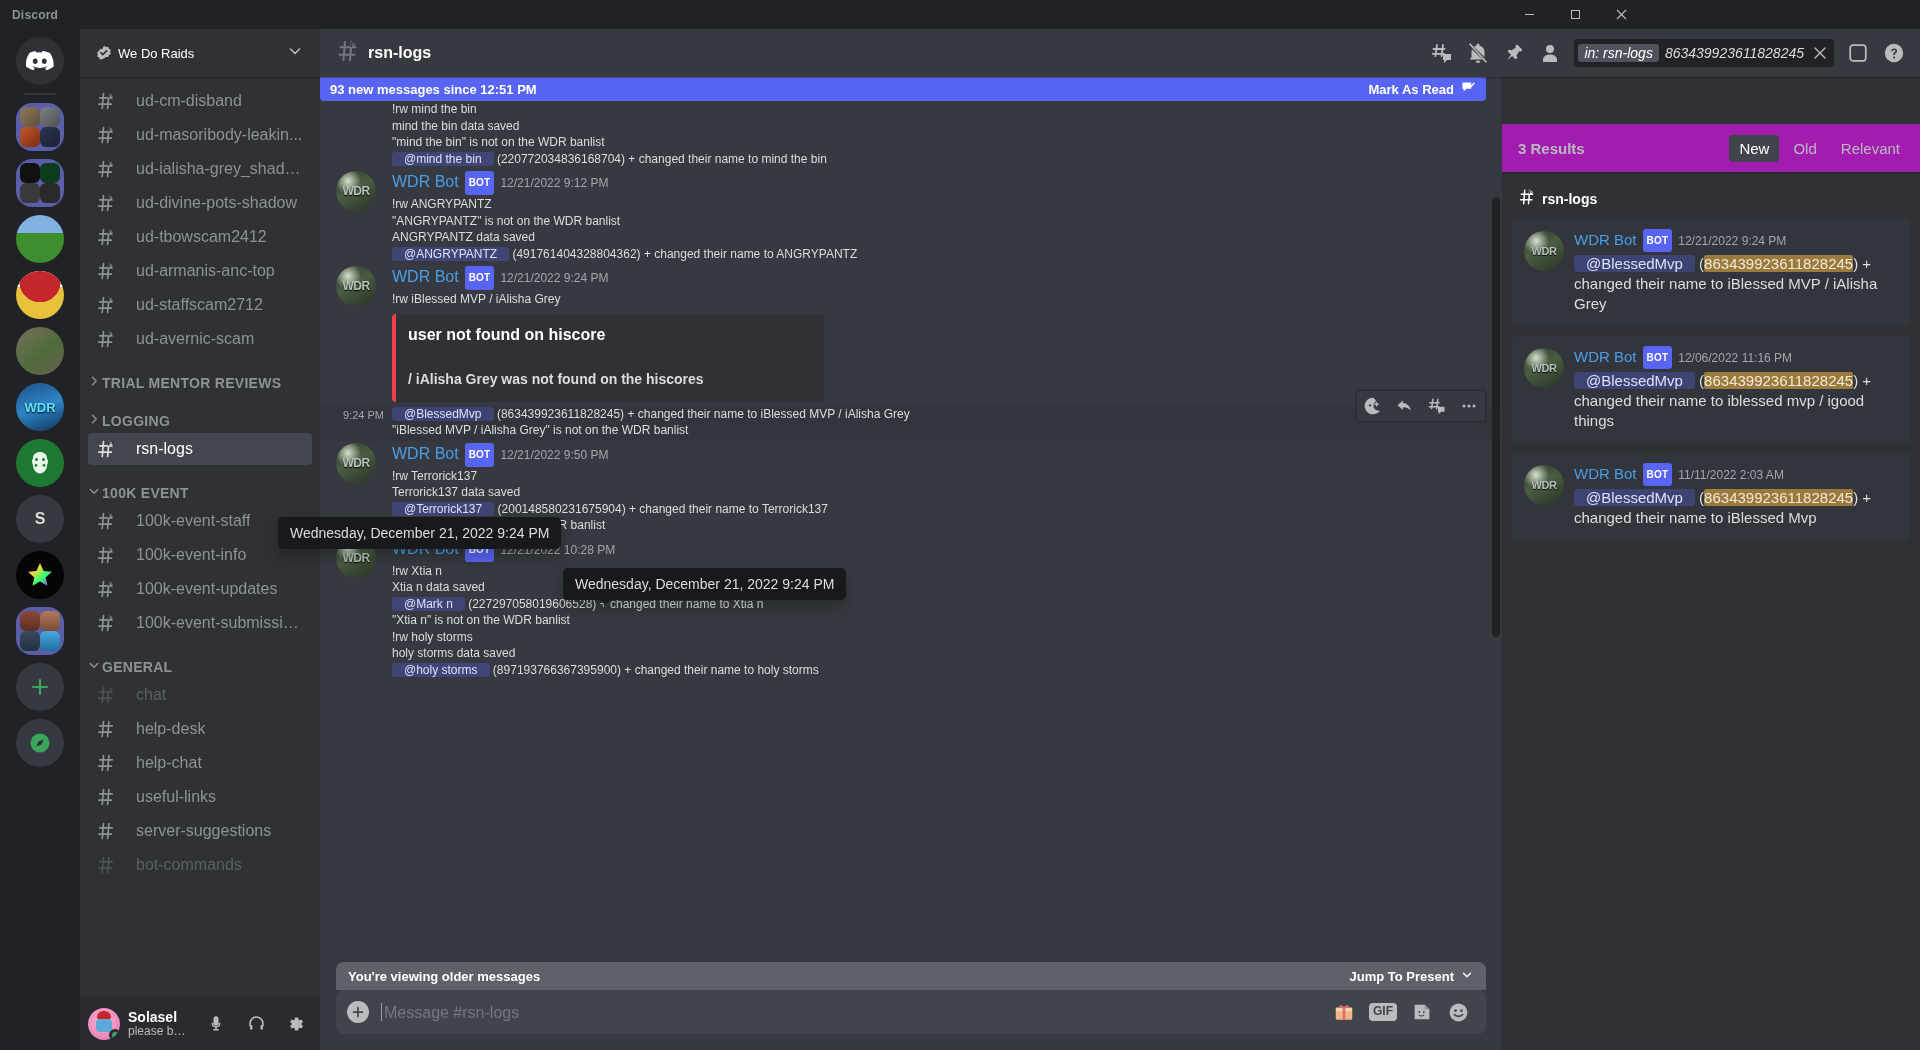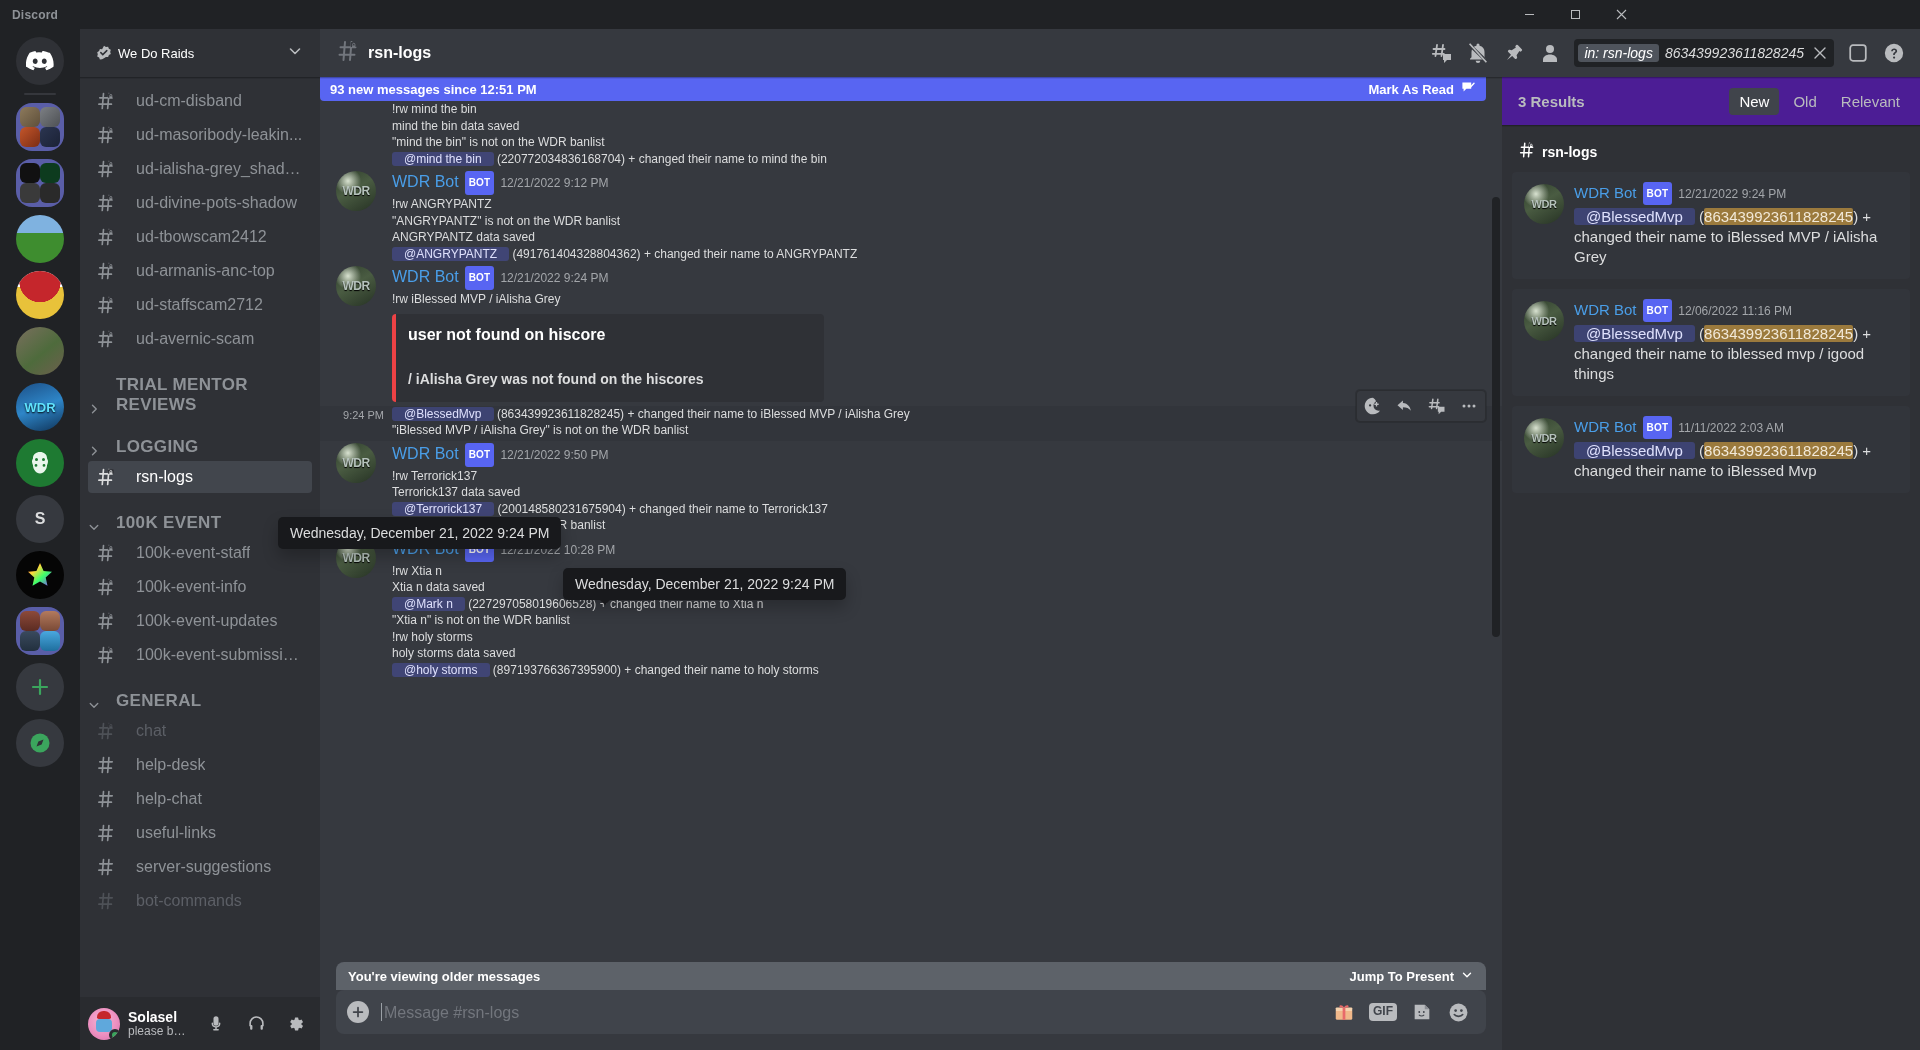--- a/index.html
+++ b/index.html
@@ -63,23 +63,23 @@
     box-shadow: 0 1px 0 rgba(4,4,5,.2), 0 1.5px 0 rgba(6,6,7,.05), 0 2px 0 rgba(4,4,5,.05);
     flex: none; cursor: pointer;
   }
   #guild-header .gname {
     font-size: 13px; font-weight: normal; color: #fff; flex: 1;
     white-space: nowrap; overflow: hidden; text-overflow: ellipsis;
   }
   .verified { margin-right: 6px; display: inline-flex; }
   #chanlist { flex: 1; overflow: hidden; padding-top: 8px; position: relative; }
   .cat {
-    display: flex; align-items: flex-end; gap: 16px;
+    display: flex; align-items: flex-start; gap: 2px;
     padding: 18px 8px 4px 8px; color: #8e9297;
-    font-size: 17px; font-weight: bold; letter-spacing: .02em; text-transform: uppercase;
+    font-size: 14px; font-weight: bold; letter-spacing: .02em; text-transform: uppercase;
     cursor: pointer;
   }
   .cat .caret { width: 12px; height: 12px; flex: none; display: inline-flex; }
   .chan {
     display: flex; align-items: center; gap: 20px;
     margin: 0 8px 2px 8px; padding: 6px 8px; border-radius: 4px;
     color: #8e9297; font-size: 16px; cursor: pointer; white-space: nowrap; overflow: hidden;
   }
   .chan.active { background: #42464d; color: #fff; font-weight: 500; }
   .chan.muted { color: #5c5f66; }
@@ -236,22 +236,23 @@
     border-radius: 4px; padding: 2px 4px; line-height: 1.1;
   }
 
   
   #results {
     width: 418px; background: #2f3136; flex: none; display: flex; flex-direction: column;
     border-left: 0;
   }
   #results .rhead {
     height: 48px; display: flex; align-items: center; padding: 0 10px 0 16px;
-    background: #4c1d95; flex: none; gap: 4px;
+    background: #a21caf; flex: none; gap: 4px;
     box-shadow: 0 1px 0 rgba(4,4,5,.2), 0 1.5px 0 rgba(6,6,7,.05), 0 2px 0 rgba(4,4,5,.05);
+    margin-top: 47px;
   }
   #results .rcount { color: #b9bbbe; font-size: 15px; font-weight: 600; flex: 1; }
   .sorttab {
     color: #b9bbbe; font-size: 15px; padding: 5px 10px; border-radius: 4px; cursor: pointer;
   }
   .sorttab.active { background: #40444b; color: #fff; }
   #results .rbody { flex: 1; overflow: hidden; padding: 8px 10px 0 10px; }
   .rgroup-head {
     display: flex; align-items: center; gap: 6px; color: #fff;
     font-size: 14px; font-weight: bold; padding: 8px 6px 10px 6px;

